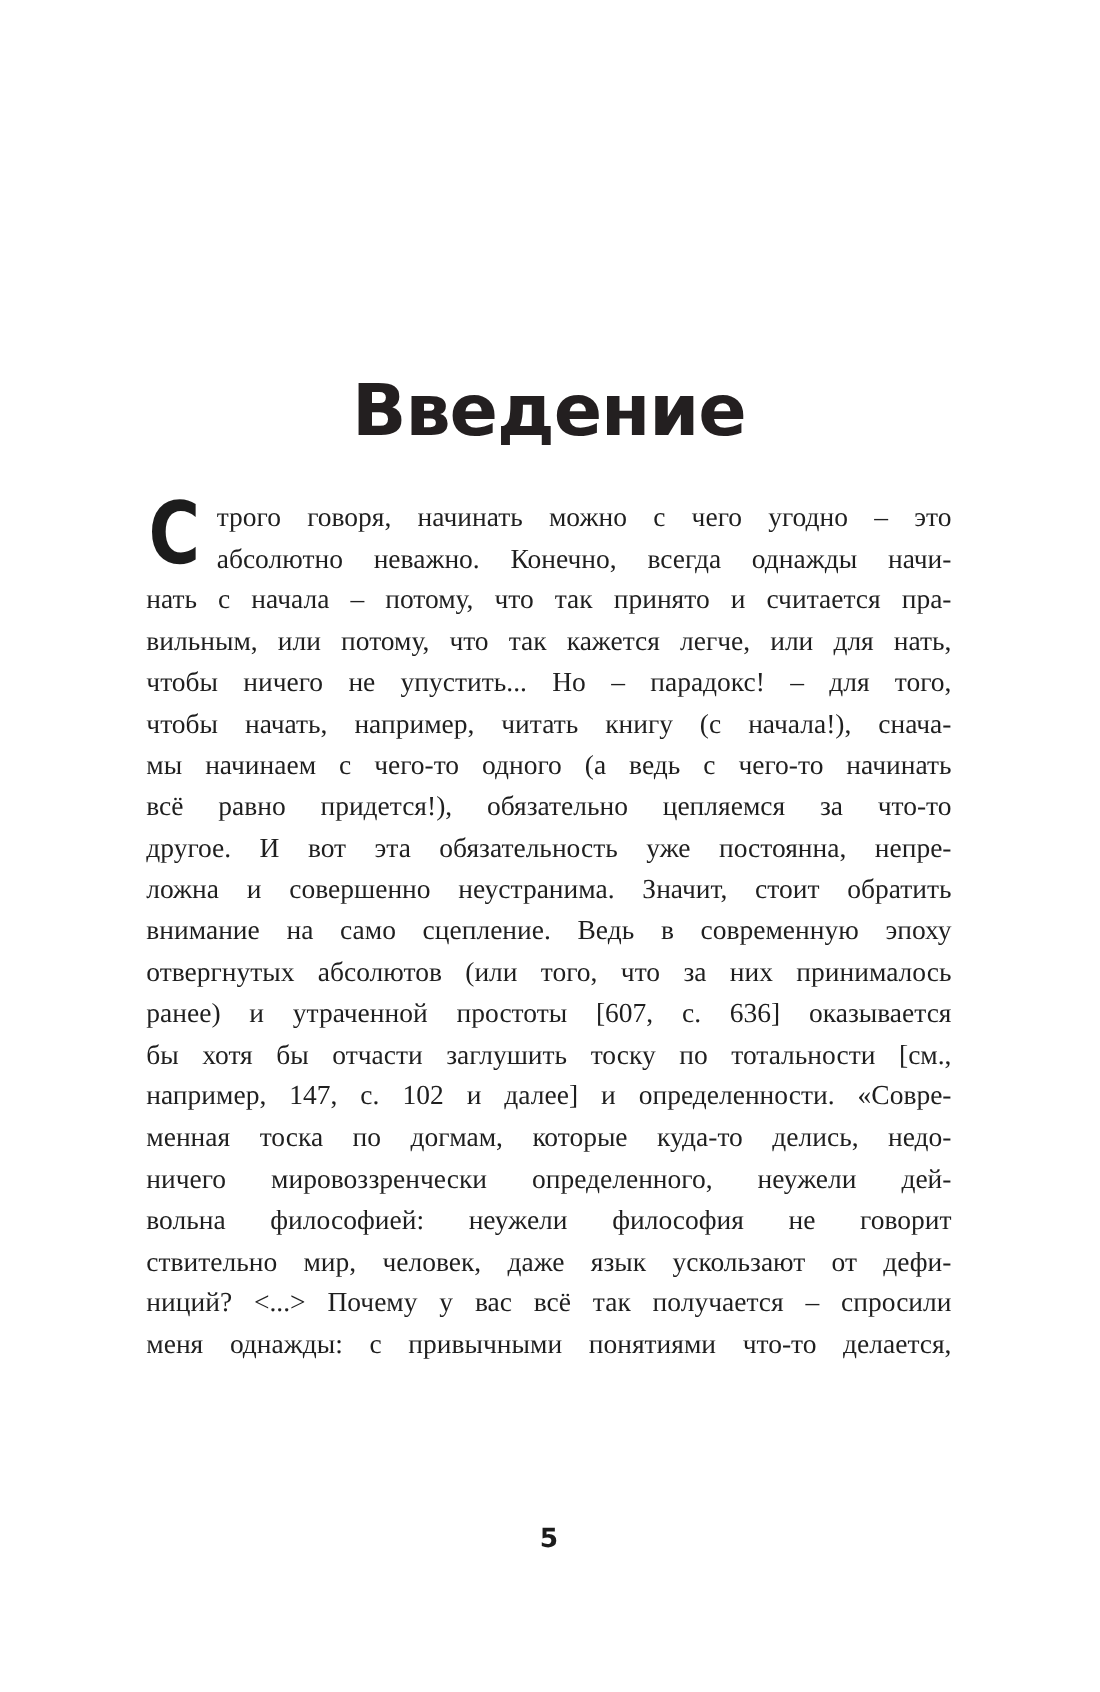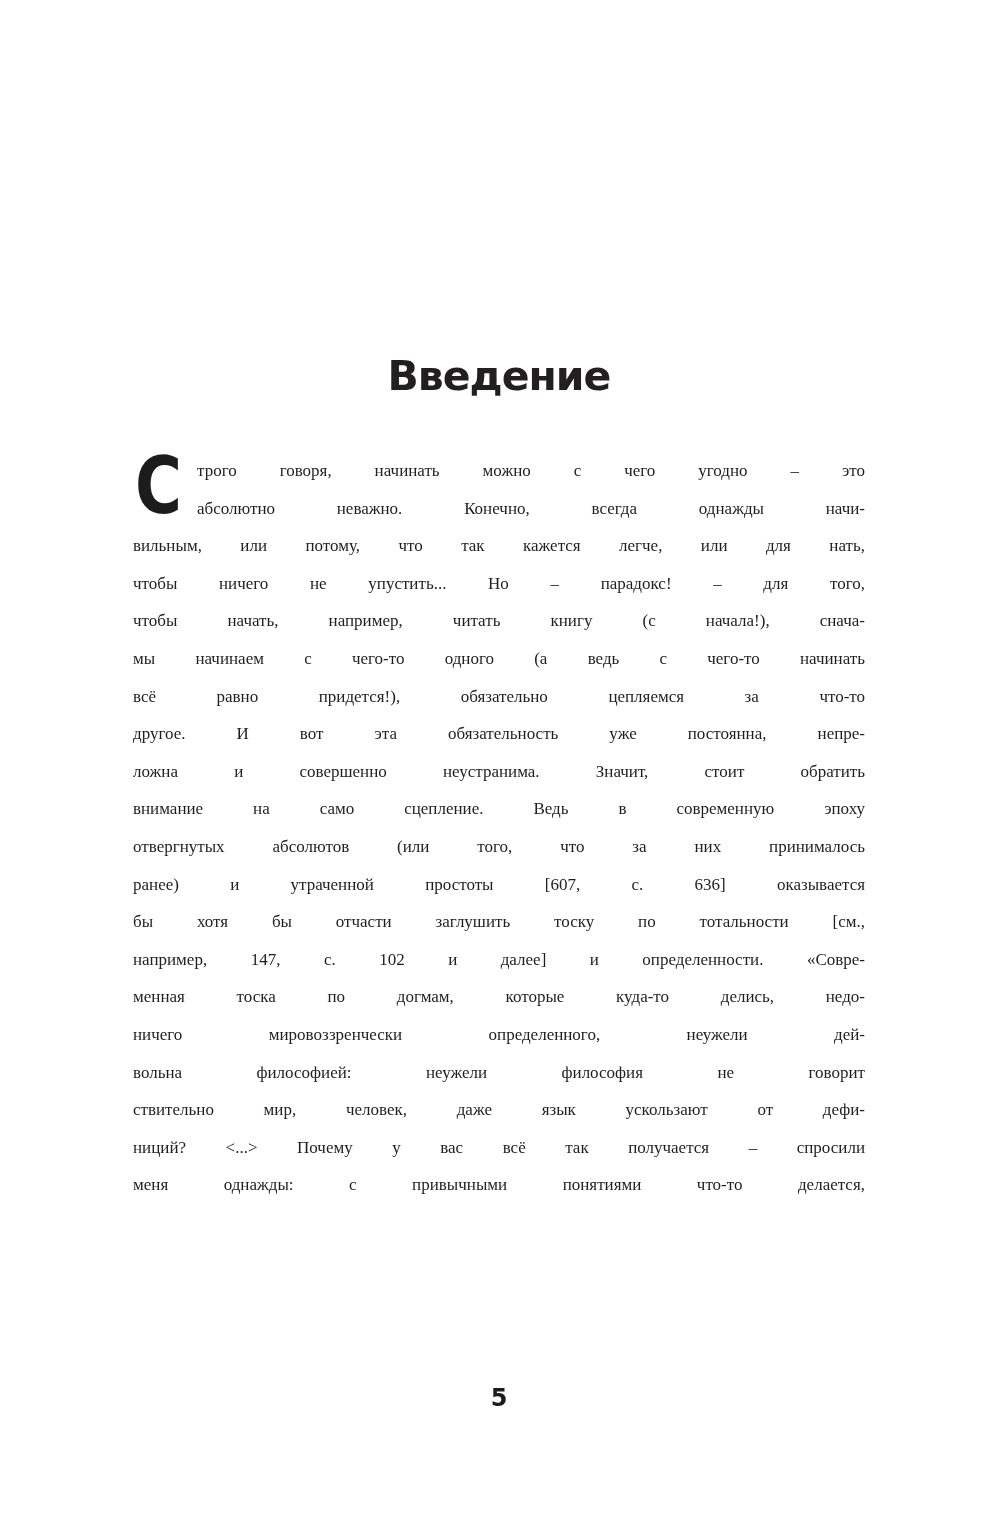--- a/index.html
+++ b/index.html
@@ -10,28 +10,28 @@
   .page {
     position: relative;
     width: 1000px;
     height: 1538px;
     background: #ffffff;
     overflow: hidden;
     font-family: "Liberation Serif", serif;
   }
   .title {
     position: absolute;
-    top: 352px;
+    top: 336px;
     left: 133px;
     width: 732px;
     margin: 0;
     text-align: center;
     font-family: "DejaVu Sans", sans-serif;
     font-weight: bold;
-    font-size: 41px;
+    font-size: 65px;
     letter-spacing: -1px;
     color: #231f20;
   }
   .drop-cap {
     position: absolute;
     top: 447px;
     left: 135px;
     font-family: "DejaVu Sans", sans-serif;
     font-weight: bold;
     font-size: 78px;
@@ -42,21 +42,21 @@
   }
   .body-text {
     position: absolute;
     top: 452px;
     left: 133px;
     width: 732px;
     color: #1f1f1f;
   }
   .text-line {
     height: 37.6px;
-    font-size: 17px;
+    font-size: 25px;
     line-height: 37.6px;
     text-align: justify;
     text-align-last: justify;
     text-justify: inter-word;
     white-space: nowrap;
   }
   .text-line.drop-indent {
     padding-left: 64px;
   }
   .page-number {
@@ -73,20 +73,21 @@
 </style>
 </head>
 <body>
 
 <div class="page">
   <h1 class="title">Введение</h1>
   <div class="drop-cap">С</div>
   <div class="body-text">
       <div class="text-line drop-indent">трого говоря, начинать можно с чего угодно – это</div>
       <div class="text-line drop-indent">абсолютно неважно. Конечно, всегда однажды начи-</div>
+      <div class="text-line">нать с начала – потому, что так принято и считается пра-</div>
       <div class="text-line">вильным, или потому, что так кажется легче, или для нать,</div>
       <div class="text-line">чтобы ничего не упустить... Но – парадокс! – для того,</div>
       <div class="text-line">чтобы начать, например, читать книгу (с начала!), снача-</div>
       <div class="text-line">мы начинаем с чего-то одного (а ведь с чего-то начинать</div>
       <div class="text-line">всё равно придется!), обязательно цепляемся за что-то</div>
       <div class="text-line">другое. И вот эта обязательность уже постоянна, непре-</div>
       <div class="text-line">ложна и совершенно неустранима. Значит, стоит обратить</div>
       <div class="text-line">внимание на само сцепление. Ведь в современную эпоху</div>
       <div class="text-line">отвергнутых абсолютов (или того, что за них принималось</div>
       <div class="text-line">ранее) и утраченной простоты [607, с. 636] оказывается</div>

